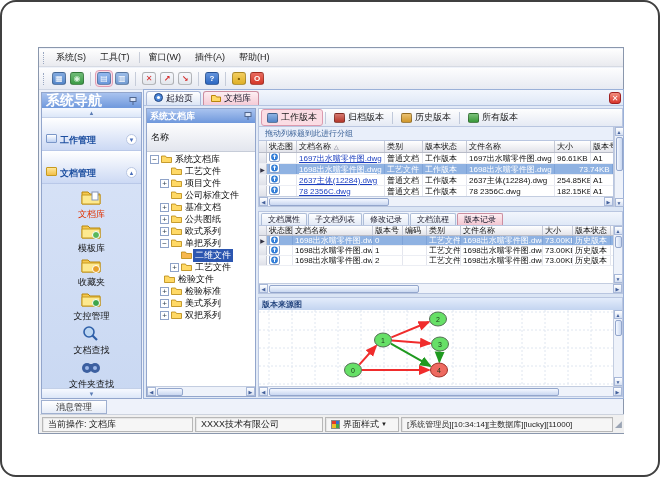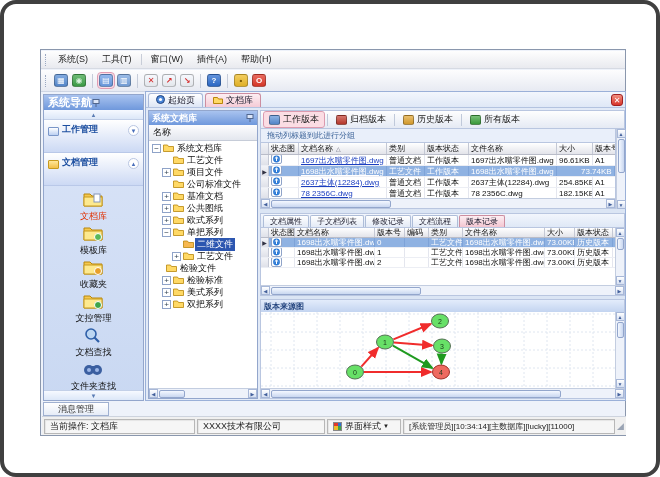--- a/index.html
+++ b/index.html
@@ -1,51 +1,51 @@
 <!DOCTYPE html>
 <html><head>
 <meta charset="utf-8">
 <style>
 *{margin:0;padding:0;box-sizing:border-box}
 body{font-family:"Liberation Sans","DejaVu Sans",sans-serif;background:#fff;width:660px;height:477px;overflow:hidden}
-.stage{position:relative;width:660px;height:477px;background:#fff;border:4px solid #404040;border-radius:16px;overflow:hidden}
+.stage{position:relative;width:660px;height:477px;background:#fff;border:2px solid #404040;border-radius:16px;overflow:hidden}
 .app{position:absolute;left:36px;top:45px;width:586px;height:387px;background:#eef2fa;border:1px solid #8a97ad}
 
 .menubar{position:absolute;left:0;top:1px;width:100%;height:18px;background:linear-gradient(#fefefe,#e9eaef);border-bottom:1px solid #d6dae3;display:flex;align-items:center;font-size:9px;color:#222}
 .grip{width:2px;height:12px;border-left:1px dotted #9aa8c2;margin:0 4px}
 .menu-item{padding:2px 7px;cursor:default}
 .menu-sep{width:1px;height:11px;background:#c8cdd8;margin:0 2px}
 .toolbar{position:absolute;left:0;top:20px;width:100%;height:22px;background:linear-gradient(#fdfdfe,#e7eaf2);border-bottom:1px solid #cfd6e4;display:flex;align-items:center;gap:2px}
 .tool-btn{padding:1px;border-radius:3px;display:flex}
 .tool-btn.active{background:#fbdce6;outline:1px solid #e09cb2}
 .tool-glyph{width:14px;height:13px;border-radius:3px;display:flex;align-items:center;justify-content:center;font-size:8px;font-weight:bold;border:1px solid rgba(0,0,0,.25)}
 .tool-sep{width:1px;height:14px;background:#c6ccd9;margin:0 3px}
 
 .sidebar{position:absolute;left:2px;top:44px;width:101px;height:307px;border:1px solid #93a6cc;background:linear-gradient(#dbe5f8,#c9d8f2);display:flex;flex-direction:column}
-.sb-header{height:15px;flex:none;background:linear-gradient(#a9c3ef,#6f98dc);color:#fff;font-size:11px;font-weight:bold;display:flex;align-items:center;justify-content:flex-start;padding:0 4px}
+.sb-header{height:15px;flex:none;background:linear-gradient(#a9c3ef,#6f98dc);color:#fff;font-size:14px;font-weight:bold;display:flex;align-items:center;justify-content:space-between;padding:0 4px}
 .sb-scroll{height:10px;flex:none;background:linear-gradient(#f6f9ff,#dce7f8);border-bottom:1px solid #c3d0e8;display:flex;align-items:center;justify-content:center;color:#5a7cb4;font-size:6px}
 .sb-scroll.bottom{border-top:1px solid #c3d0e8;border-bottom:none;margin-top:auto}
-.sb-group{height:30px;flex:none;background:linear-gradient(#ffffff,#ccd9f4);border-bottom:1px solid #b9c8e8;display:flex;align-items:flex-end;font-size:9px;font-weight:bold;color:#1d4fa0;padding:16px 4px;gap:3px}
+.sb-group{height:30px;flex:none;background:linear-gradient(#ffffff,#ccd9f4);border-bottom:1px solid #b9c8e8;display:flex;align-items:flex-start;font-size:9px;font-weight:bold;color:#1d4fa0;padding:16px 4px;gap:3px}
 .chev{margin-left:auto;width:11px;height:11px;border:1px solid #b9c6e2;border-radius:6px;background:#fff;color:#4a6fbb;font-size:6px;display:flex;align-items:center;justify-content:center}
 .gicon{width:11px;height:9px;border-radius:1px}
 .sb-items{flex:1;display:flex;flex-direction:column;align-items:center;padding-top:4px;gap:1px;overflow:hidden}
 .sb-item{display:flex;flex-direction:column;align-items:center;width:92%;padding:1px 0;cursor:default}
 .sb-item .lbl{font-size:9px;color:#111;line-height:11px}
 .sb-item.active .lbl{color:#e03000}
 .sb-bottomtab{position:absolute;left:2px;top:352px;width:66px;height:14px;background:linear-gradient(#ffffff,#e6ecf7);border:1px solid #9fb0d0;font-size:9px;display:flex;align-items:center;justify-content:center;color:#333}
 
 .main{position:absolute;left:104px;top:41px;width:481px;height:310px;background:#e2eaf7;border:1px solid #9ab0d8}
 .tabstrip{position:absolute;left:0;top:0;width:100%;height:16px;display:flex;align-items:flex-end;gap:2px;padding:1px 2px 0;background:linear-gradient(#f2f6fd,#dfe8f6);border-bottom:1px solid #b3c3e0}
 .tab{height:14px;border:1px solid #a9b8d8;border-bottom:none;border-radius:3px 3px 0 0;background:linear-gradient(#ffffff,#dde6f5);font-size:9px;padding:0 7px;display:flex;align-items:center;gap:3px;color:#223}
 .tab.active{background:linear-gradient(#fdeef2,#f5cbd6);border-color:#cc8ea0}
 .tabs-close{margin-left:auto;width:12px;height:12px;border-radius:3px;background:linear-gradient(#f28f7f,#d8352b);color:#fff;font-size:8px;display:flex;align-items:center;justify-content:center;border:1px solid #a02020;margin-bottom:1px}
 
 .tree-panel{position:absolute;left:2px;top:18px;width:110px;height:289px;border:1px solid #93a6cc;background:#fff;display:flex;flex-direction:column}
 .panel-title{height:14px;flex:none;background:linear-gradient(#a9c3ef,#6f98dc);color:#fff;font-size:9px;font-weight:bold;display:flex;align-items:center;justify-content:space-between;padding:0 3px}
-.tree-colhead{height:16px;flex:none;background:linear-gradient(#fdfdfe,#e3e6ee);border-bottom:1px solid #c6ccd8;font-size:9px;padding:0 4px;display:flex;align-items:center;color:#111}
+.tree-colhead{height:29px;flex:none;background:linear-gradient(#fdfdfe,#e3e6ee);border-bottom:1px solid #c6ccd8;font-size:9px;padding:0 4px;display:flex;align-items:center;color:#111}
 .tree-body{flex:1;overflow:hidden;padding-top:1px}
 .tree-row{height:12px;display:flex;align-items:center;font-size:9px;white-space:nowrap}
 .exp{width:9px;height:9px;flex:none;border:1px solid #8fa3c8;background:#fff;color:#345;font-size:8px;line-height:7px;text-align:center;margin-right:2px}
 .exp.none{border:none;background:transparent}
 .tree-label{padding:0 2px;color:#111}
 .tree-label.sel{background:#2c56b0;color:#fff}
 
 .hscroll{height:10px;flex:none;background:#eef2fa;border-top:1px solid #c3cde0;display:flex;align-items:center;position:relative}
 .vscroll{position:absolute;width:9px;background:#eef2fa;border-left:1px solid #c3cde0;display:flex;flex-direction:column;align-items:center}
 .sarrow{width:9px;height:9px;font-size:5px;color:#44619c;background:linear-gradient(#ffffff,#d6e0f2);border:1px solid #a8b8d8;display:flex;align-items:center;justify-content:center;flex:none}

